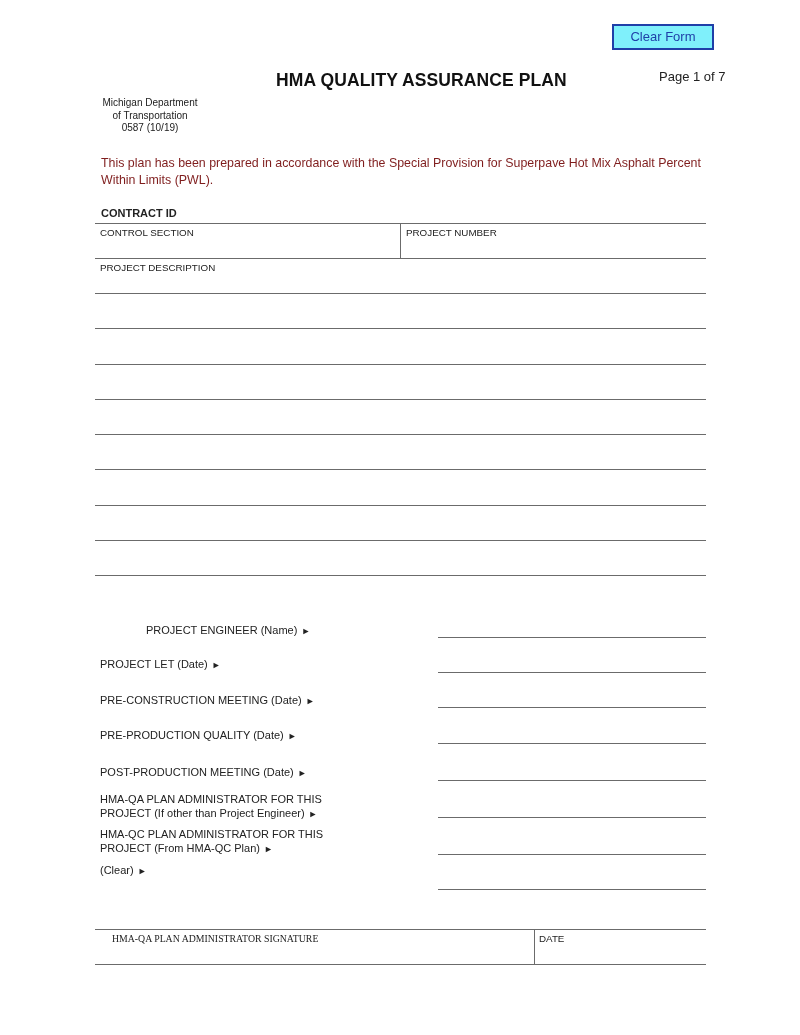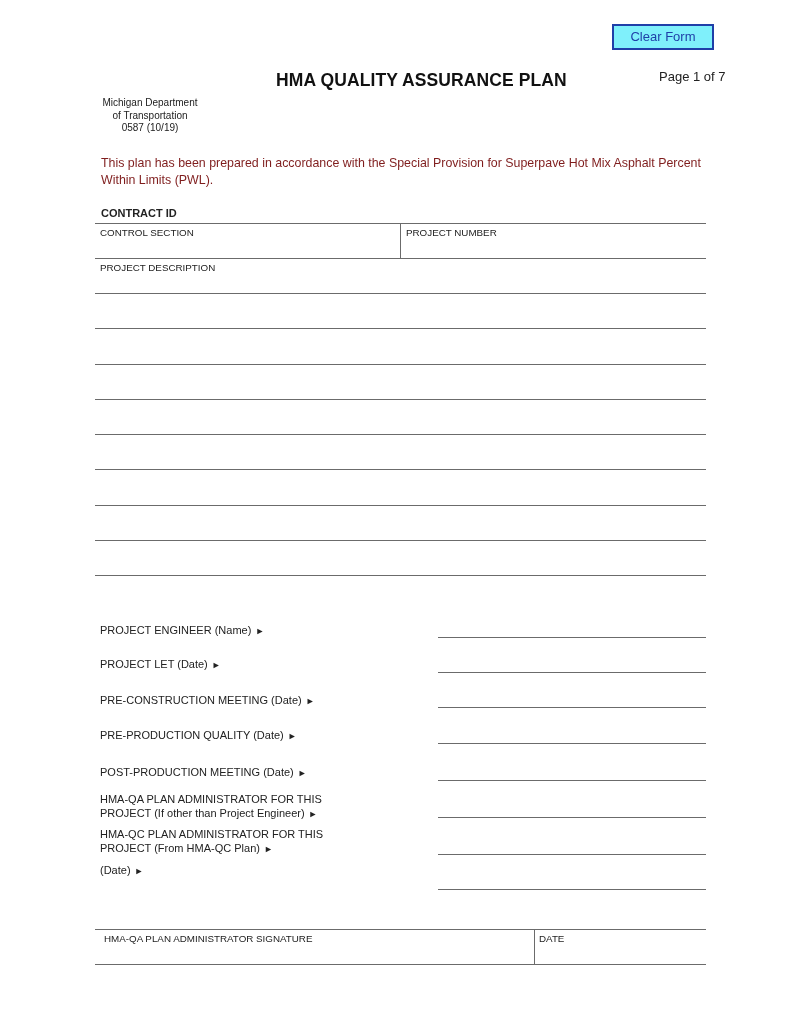--- a/index.html
+++ b/index.html
@@ -150,21 +150,21 @@
 <div class="hline" style="top:293px;"></div>
 <div class="hline" style="top:328px;"></div>
 <div class="hline" style="top:364px;"></div>
 <div class="hline" style="top:399px;"></div>
 <div class="hline" style="top:434px;"></div>
 <div class="hline" style="top:469px;"></div>
 <div class="hline" style="top:505px;"></div>
 <div class="hline" style="top:540px;"></div>
 <div class="hline" style="top:575px;"></div>
 
-<div class="field-label" style="top:623px;">
+<div class="field-label" style="top:623px;margin-left:46px;">
   <span>PROJECT ENGINEER (Name)</span><span class="arrow">►</span>
 </div>
 <div class="entry-line" style="top:637px;"></div>
 
 <div class="field-label" style="top:657px;">
   <span>PROJECT LET (Date)</span><span class="arrow">►</span>
 </div>
 <div class="entry-line" style="top:672px;"></div>
 
 <div class="field-label" style="top:693px;">
@@ -188,23 +188,23 @@
 </div>
 <div class="entry-line" style="top:817px;"></div>
 
 <div class="field-label" style="top:827px;">
   <div>HMA-QC PLAN ADMINISTRATOR FOR THIS</div>
   <div><span>PROJECT (From HMA-QC Plan)</span><span class="arrow">►</span></div>
 </div>
 <div class="entry-line" style="top:854px;"></div>
 
 <div class="field-label" style="top:863px;">
-  <div><span>(Date)</span><span class="arrow">►</span></div>
+  <div><span>(Clear)</span><span class="arrow">►</span></div>
 </div>
 <div class="entry-line" style="top:889px;"></div>
 
 <div class="hline" style="top:929px;"></div>
 <div class="vline" style="left:534px; top:929px; height:35px;"></div>
-<div class="cell-label" style="left:104px; top:933px;">HMA-QA PLAN ADMINISTRATOR SIGNATURE</div>
+<div class="cell-label" style="left:112px; top:933px;font-family:Liberation Serif, serif;">HMA-QA PLAN ADMINISTRATOR SIGNATURE</div>
 <div class="input-area" style="left:96px; top:945px; width:436px; height:18px;"></div>
 <div class="cell-label" style="left:539px; top:933px;">DATE</div>
 <div class="input-area" style="left:536px; top:945px; width:169px; height:18px;"></div>
 <div class="hline" style="top:964px;"></div>
 
 </body></html>

